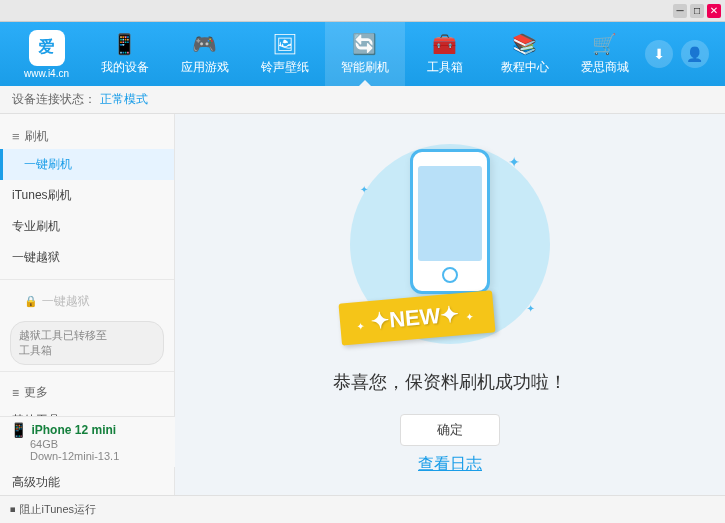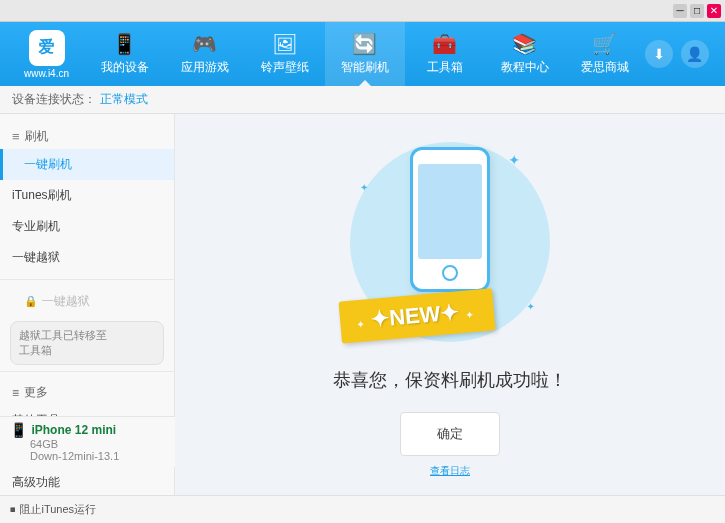--- a/index.html
+++ b/index.html
@@ -124,21 +124,21 @@
     .sidebar-group-title {
       display: flex; align-items: center;
       padding: 6px 12px 4px;
       color: #666; font-size: 12px;
     }
     .sidebar-group-title .icon { margin-right: 5px; }
     .sidebar-info-box {
       margin: 4px 10px;
       background: #f0f0f0;
       border: 1px solid #e0e0e0;
-      border-radius: 8px;
+      border-radius: 15px;
       padding: 6px 8px;
       font-size: 11px; color: #888;
     }
     .sidebar-disabled {
       padding: 7px 12px 7px 24px;
       color: #bbb; font-size: 12px;
       display: flex; align-items: center; gap: 4px;
     }
     .lock-icon { font-size: 11px; }
 
@@ -216,31 +216,31 @@
       color: #4db8f0; font-size: 14px;
     }
     .sparkle1 { top: 20px; right: 30px; }
     .sparkle2 { top: 50px; left: 10px; font-size: 10px; }
     .sparkle3 { bottom: 40px; right: 15px; font-size: 10px; }
 
     .success-text {
       font-size: 18px; color: #333; margin-bottom: 20px;
     }
     .confirm-btn {
-      width: 100px; height: 44px;
+      width: 100px; height: 32px;
       background: white;
       border: 1px solid #ddd;
       border-radius: 4px;
       cursor: pointer;
       font-size: 13px; color: #444;
       margin-bottom: 8px;
       display: flex; align-items: center; justify-content: center;
     }
     .view-log-link {
-      font-size: 10px; color: #1a9de8; cursor: pointer; text-decoration: underline;
+      font-size: 16px; color: #1a9de8; cursor: pointer; text-decoration: underline;
     }
 
     
     .bottom-bar {
       height: 28px;
       background: #f5f5f5;
       border-top: 1px solid #e0e0e0;
       display: flex; align-items: center;
       padding: 0 10px;
       font-size: 11px; color: #888;

